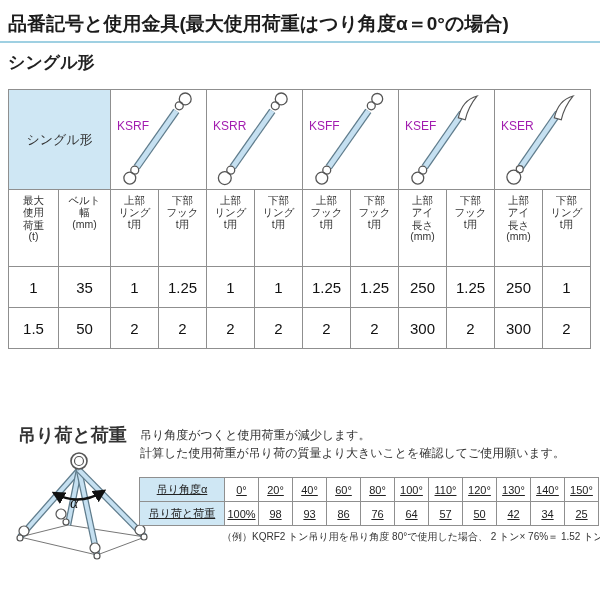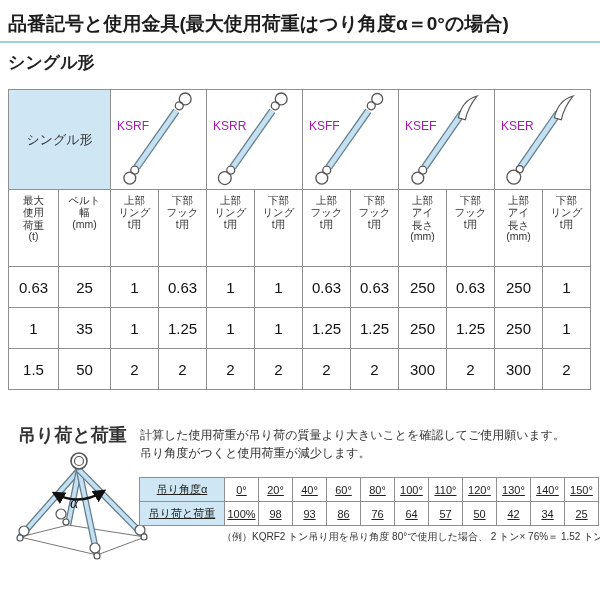--- a/index.html
+++ b/index.html
@@ -234,34 +234,20 @@
     <th>
           <div class="hdr-inner">
             <span class="hdr-name">下部
 リング</span>
             <span class="hdr-unit">t用</span>
           </div>
         </th>
   </tr>
 
   <tr class="data-row">
-    <td>0.63</td>
-    <td>25</td>
-    <td>1</td>
-    <td>0.63</td>
-    <td>1</td>
-    <td>1</td>
-    <td>0.63</td>
-    <td>0.63</td>
-    <td>250</td>
-    <td>0.63</td>
-    <td>250</td>
-    <td>1</td>
-  </tr>
-  <tr class="data-row">
     <td>1</td>
     <td>35</td>
     <td>1</td>
     <td>1.25</td>
     <td>1</td>
     <td>1</td>
     <td>1.25</td>
     <td>1.25</td>
     <td>250</td>
     <td>1.25</td>
@@ -280,22 +266,22 @@
     <td>300</td>
     <td>2</td>
     <td>300</td>
     <td>2</td>
   </tr>
 </tbody>
   </table>
 
 <h2 class="load-heading">吊り荷と荷重</h2>
 <div class="load-desc">
+  <div>吊り角度がつくと使用荷重が減少します。</div>
   <div>計算した使用荷重が吊り荷の質量より大きいことを確認してご使用願います。</div>
-  <div>吊り角度がつくと使用荷重が減少します。</div>
 </div>
 
 <div class="diagram-wrap">
   <svg width="168" height="150" viewBox="0 0 168 150">
     <defs>
       <marker id="ah" viewBox="0 0 10 10" refX="8" refY="5" markerWidth="5.5" markerHeight="5.5" orient="auto-start-reverse">
         <path d="M0 0 L10 5 L0 10 Z" fill="#111"></path>
       </marker>
     </defs>
 

